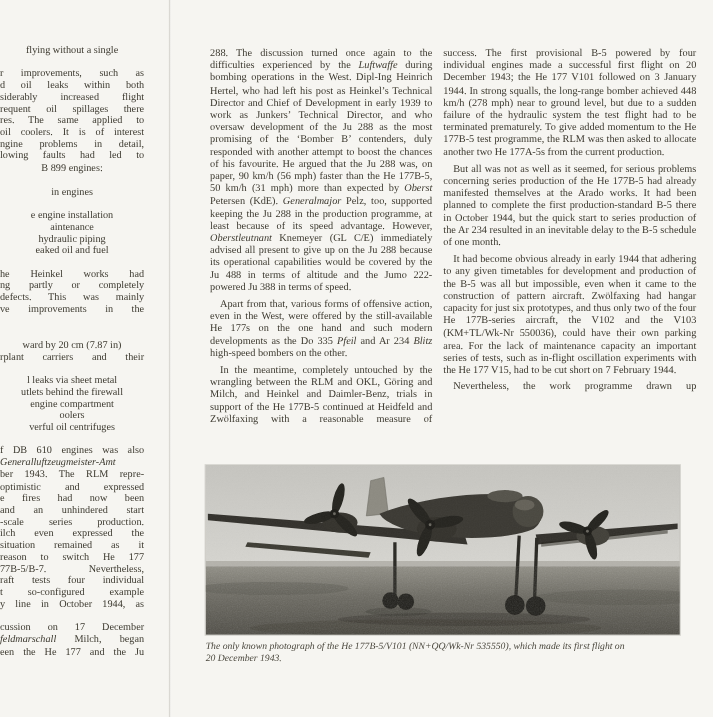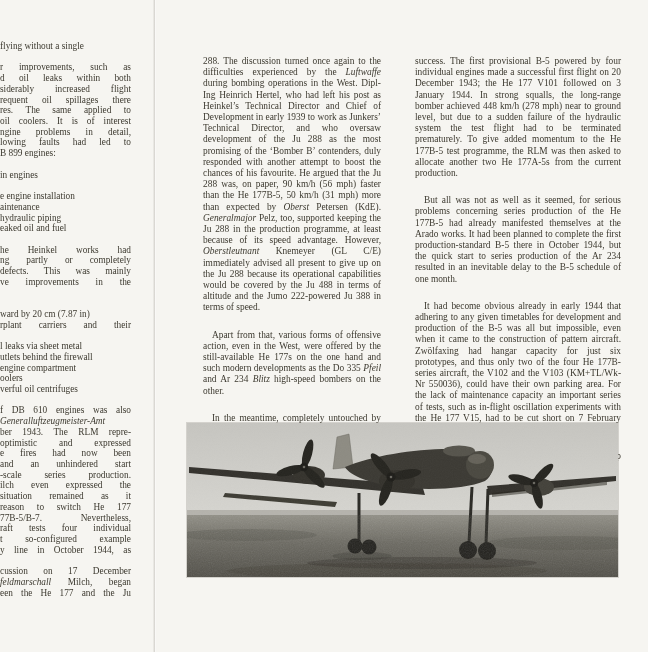--- a/index.html
+++ b/index.html
@@ -23,40 +23,40 @@
     background:linear-gradient(to right, rgba(120,115,105,0) 0%, rgba(120,115,105,0.28) 45%, rgba(255,255,255,0.5) 75%, rgba(120,115,105,0) 100%);
   }
 
   
   .left-col{
     position:absolute;left:0;top:41px;width:131px;
     font-size:9.3px;line-height:10.72px;color:var(--ink);
   }
   .left-col .ln{height:10.72px;white-space:nowrap;overflow:visible;}
   .left-col .ln.j{text-align:justify;text-align-last:justify;}
-  .left-col .ln.cut{text-align:left;}
+  .left-col .ln.cut{text-align:center;}
 
   
   .running-head{
     position:absolute;top:26px;right:7px;
     font-size:10px;letter-spacing:0.45px;color:var(--ink-light);
     white-space:nowrap;
   }
   .running-head .title{font-variant:small-caps;}
   .running-head .folio{margin-left:14px;font-variant:normal;}
 
   
   .col{
     position:absolute;top:40px;
     font-size:9.4px;line-height:11.2px;text-align:justify;
     color:var(--ink);
   }
   .col-mid{left:187px;width:210px;}
   .col-right{left:399px;width:238px;}
-  .col p{margin:16px;text-indent:9px;}
+  .col p{margin:4px;text-indent:9px;}
   .col p.noindent{text-indent:0;}
   .col p.cont{text-align-last:justify;}
   .col i, .left-col i{font-style:italic;}
 
   
   figure.photo{
     position:absolute;left:187px;top:423px;width:431px;height:154px;margin:0;
     outline:1px solid rgba(60,57,47,0.18);
     background:#c9c8c3;
   }
@@ -241,15 +241,17 @@
         <ellipse cx="235" cy="140" rx="115" ry="6" fill="#1a1915" opacity="0.25"></ellipse>
         <ellipse cx="175" cy="133" rx="30" ry="4" fill="#1a1915" opacity="0.2"></ellipse>
       </g>
 
       <rect x="0" y="92" width="431" height="62" filter="url(#grainF)" opacity="0.16"></rect>
       <rect x="0" y="0" width="431" height="92" filter="url(#grainF)" opacity="0.05"></rect>
     </svg>
   </figure>
 
   <figcaption class="caption">
+      <div class="ln cut"><span>The only known photograph of the He 177B-5/V101 (NN+QQ/Wk-Nr 535550), which made its first flight on</span></div>
+      <div class="ln cut"><span>20 December 1943.</span></div>
     </figcaption>
 
 </div>
 
 </body></html>

